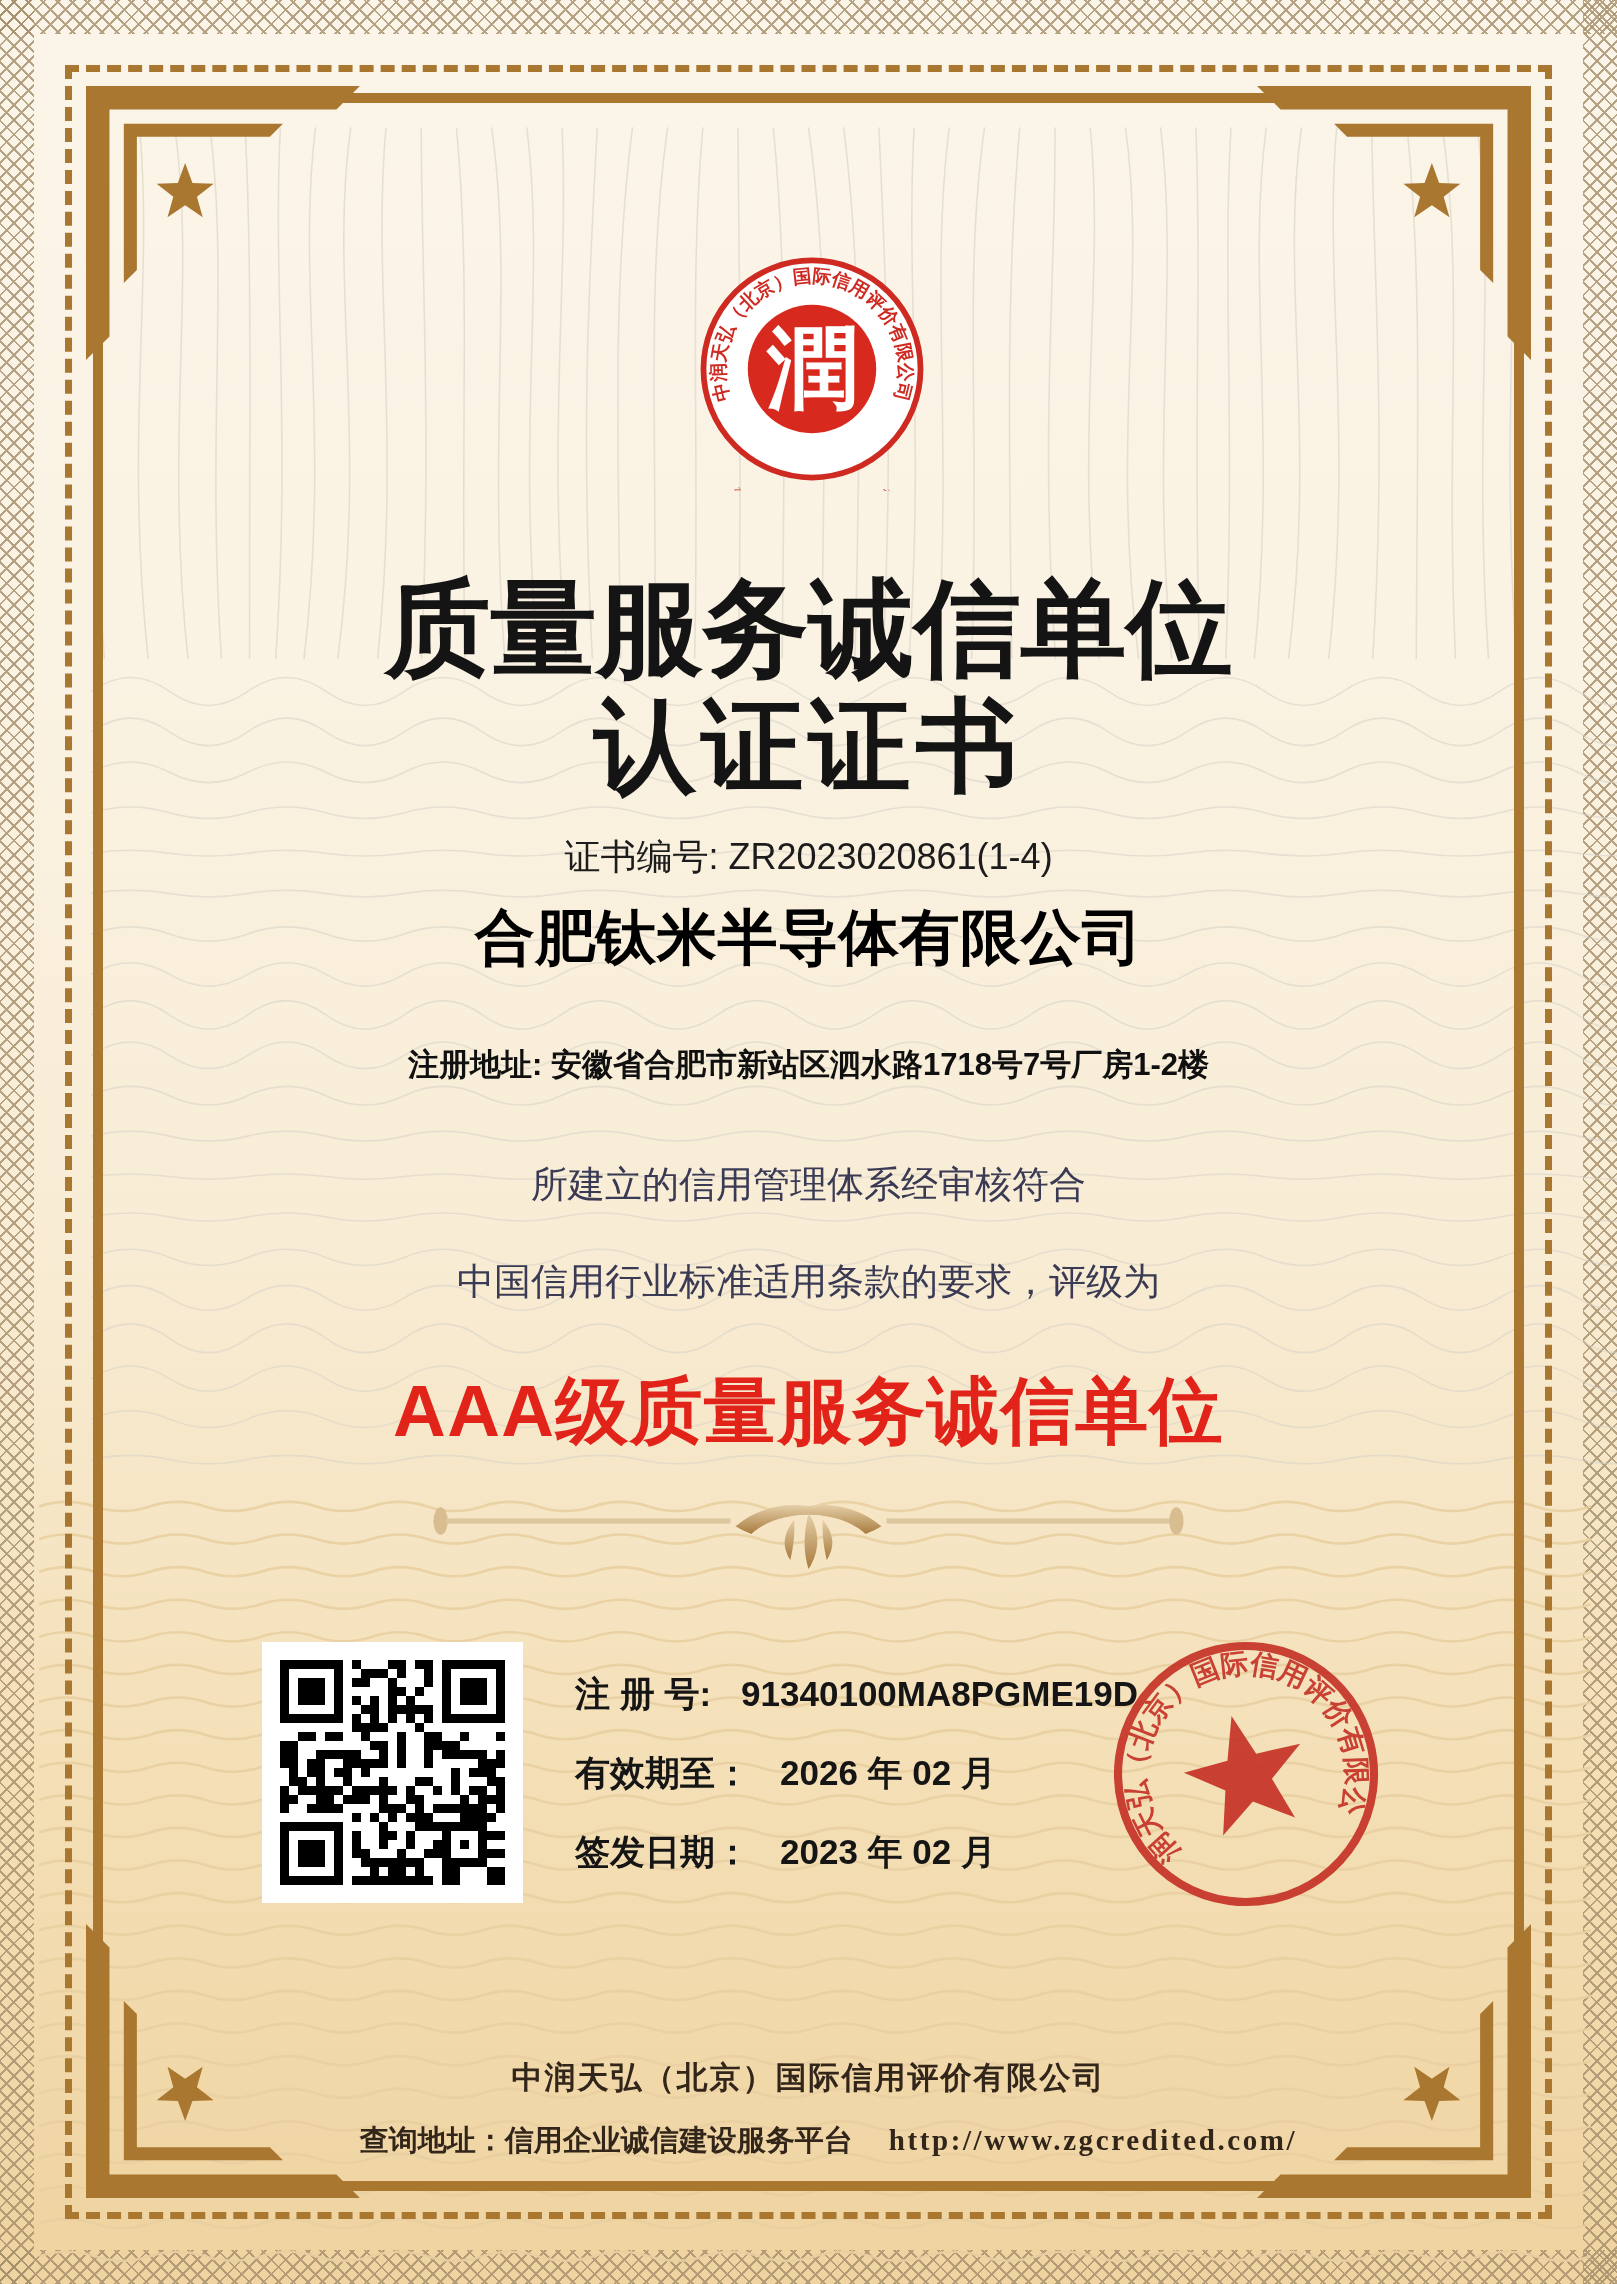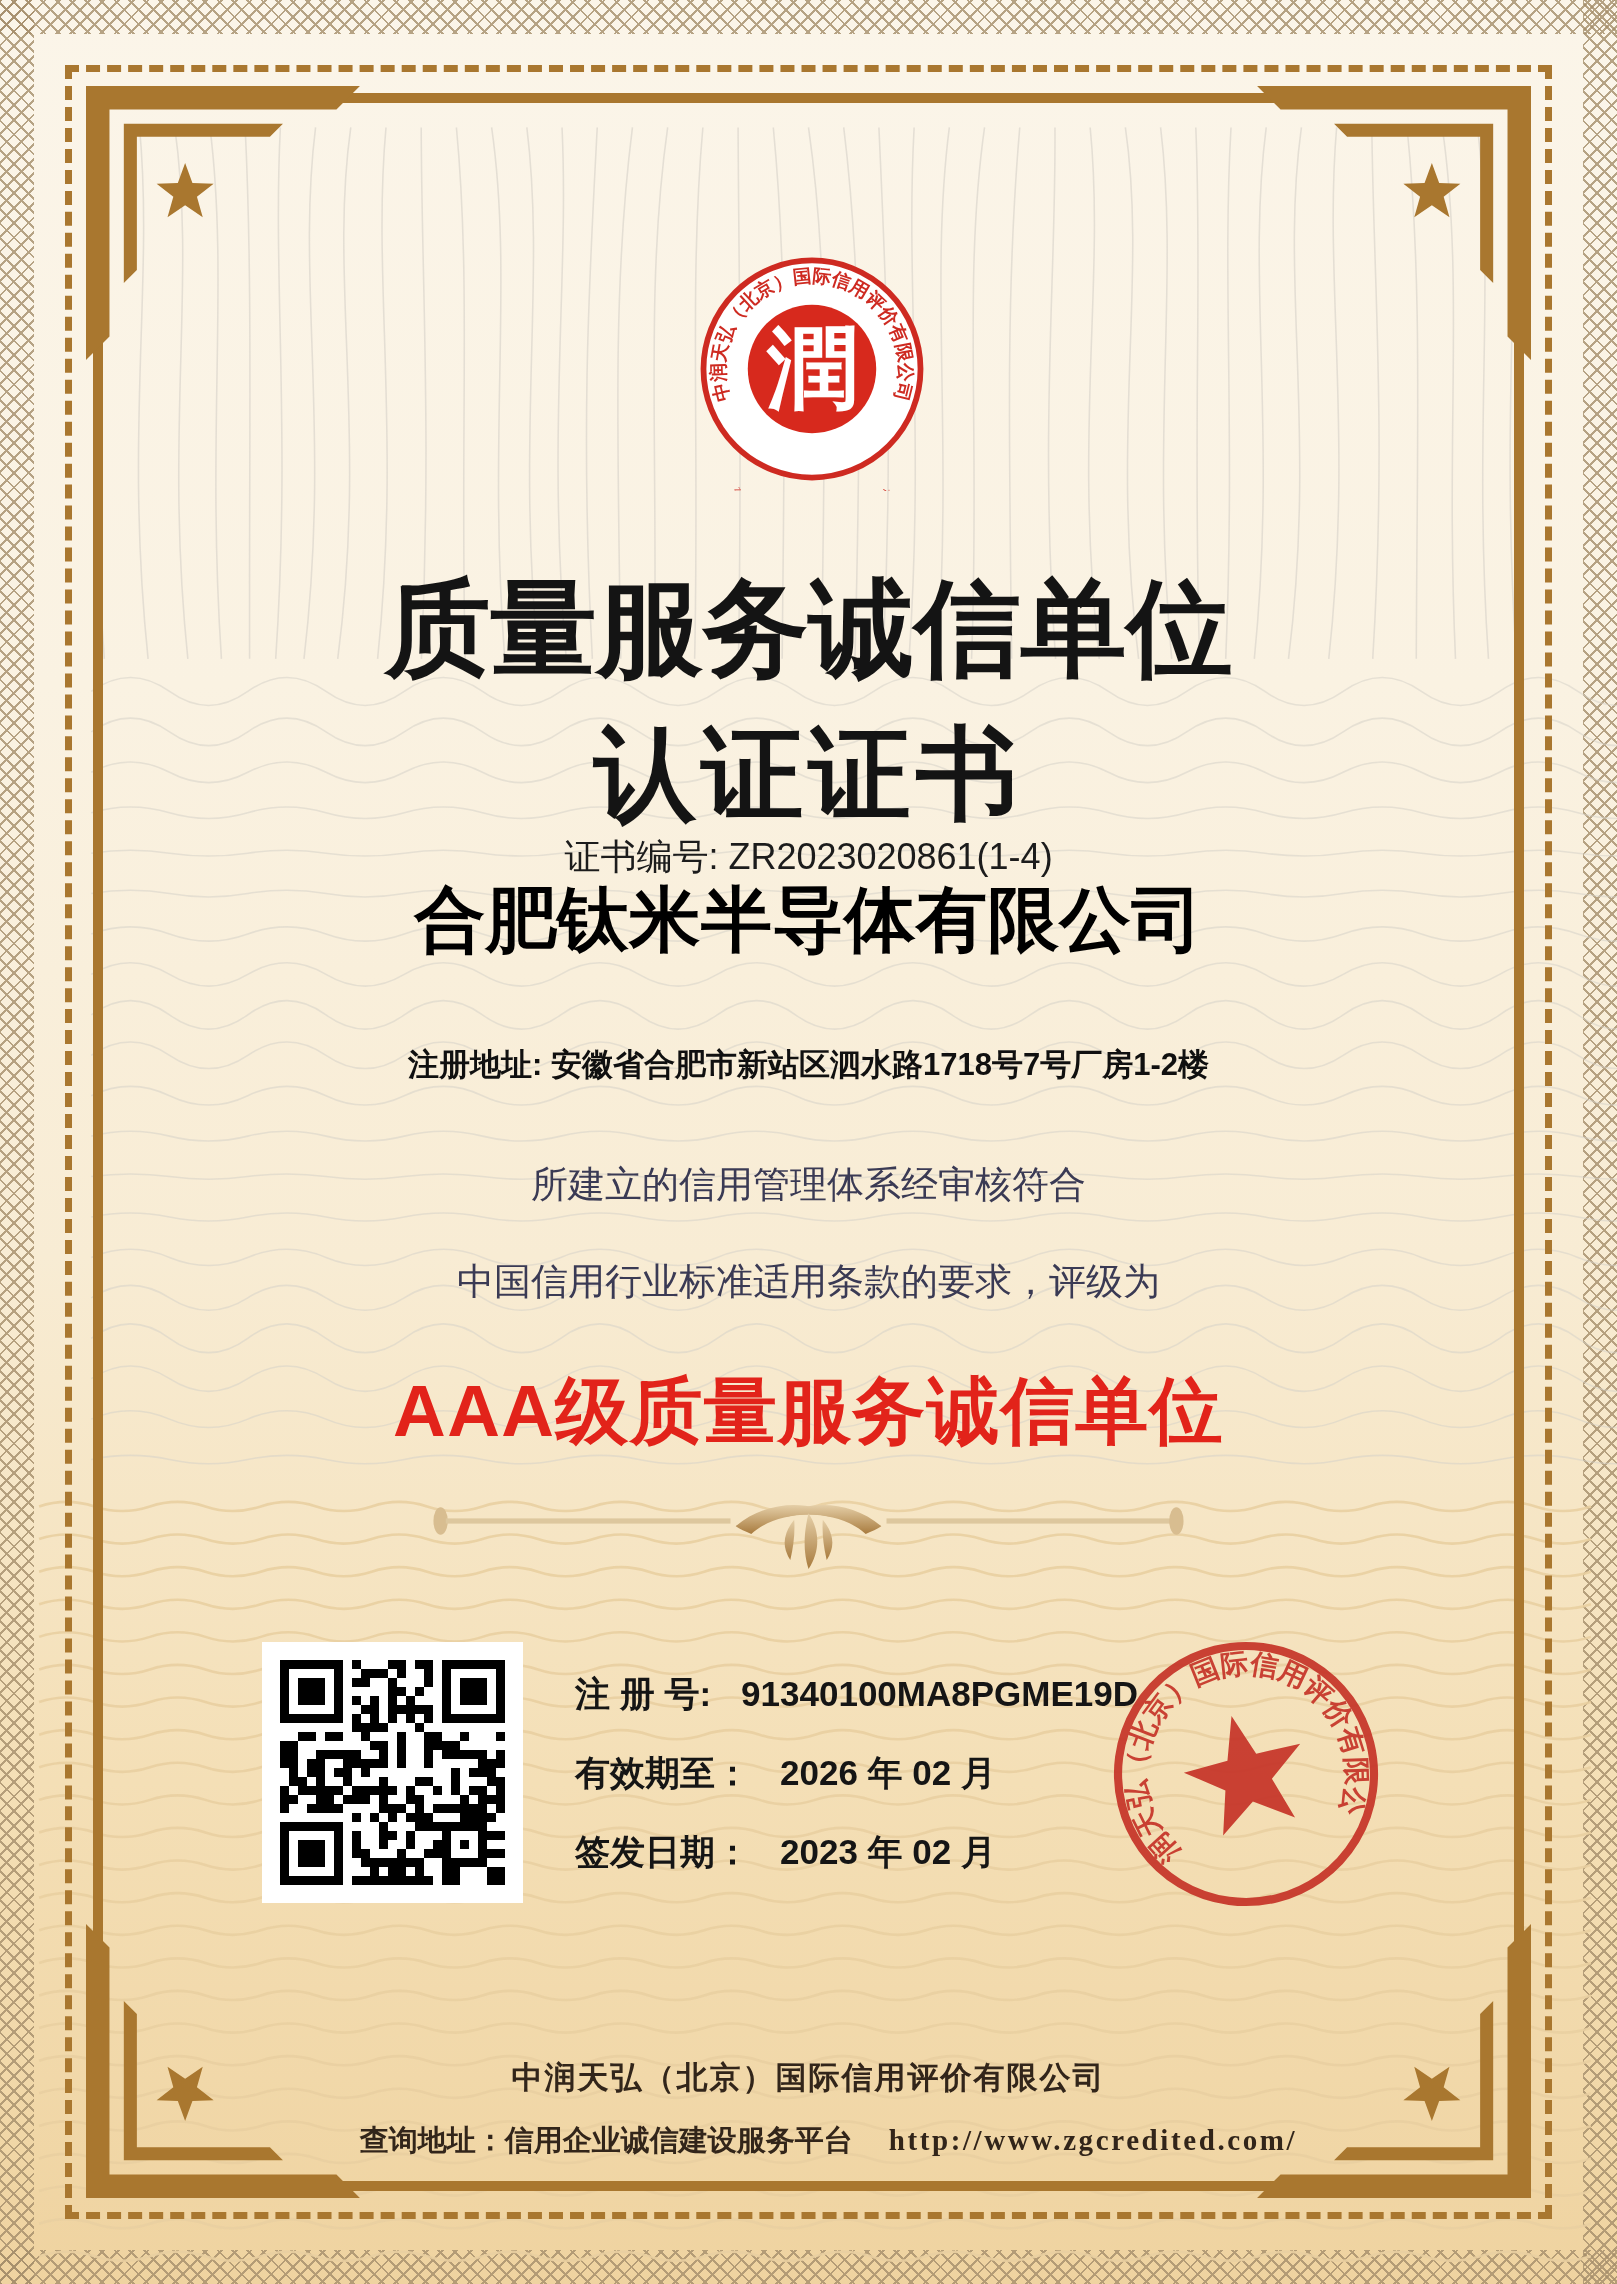--- a/index.html
+++ b/index.html
@@ -30,23 +30,23 @@
   
   #decor{position:absolute;top:0;left:0;z-index:2;}
   
   .seal{position:absolute;left:690px;top:247px;width:244px;height:244px;z-index:6;}
   .seal-cn{font-size:29px;font-weight:bold;fill:#ce2a21;font-family:"Liberation Serif",serif;}
   .seal-en{font-size:13px;fill:#ce2a21;letter-spacing:.5px;font-family:"Liberation Serif",serif;}
   .seal-glyph{font-size:140px;font-weight:bold;fill:#ffffff;font-family:"Liberation Serif",serif;}
   
   .center-line{position:absolute;left:0;right:0;text-align:center;line-height:1;z-index:6;}
   .title1{top:577px;font-family:"Liberation Serif",serif;font-weight:700;font-size:106px;color:#141414;}
-  .title2{top:723px;font-family:Liberation Sans, sans-serif;font-weight:700;font-size:102px;color:#141414;letter-spacing:5.2px;}
+  .title2{top:703px;font-family:Liberation Mono, monospace;font-weight:700;font-size:102px;color:#141414;letter-spacing:5.2px;}
   .certno{top:839px;font-family:Liberation Sans, sans-serif;font-size:36px;color:#1c1c1c;}
-  .company{top:884px;font-weight:900;font-size:71px;color:#000;letter-spacing:0.7px;}
+  .company{top:908px;font-weight:900;font-size:60px;color:#000;letter-spacing:0.7px;}
   .address{top:1049px;font-weight:700;font-size:31px;color:#101010;}
   .bodyline{font-size:37px;color:#3a3a54;}
   .b1{top:1166px;}
   .b2{top:1263px;}
   .rating{top:1374px;font-weight:900;font-size:73px;color:#e2231a;letter-spacing:1.3px;}
   .divider{position:absolute;left:430px;top:1495px;width:757px;height:78px;z-index:6;}
   
   .qr{position:absolute;left:262px;top:1642px;width:261px;height:261px;z-index:6;}
   .fields{position:absolute;left:575px;top:1676px;display:flex;flex-direction:column;gap:44px;z-index:6;}
   .field-row{display:flex;align-items:baseline;gap:30px;font-size:35px;font-weight:600;color:#151515;line-height:1;}

